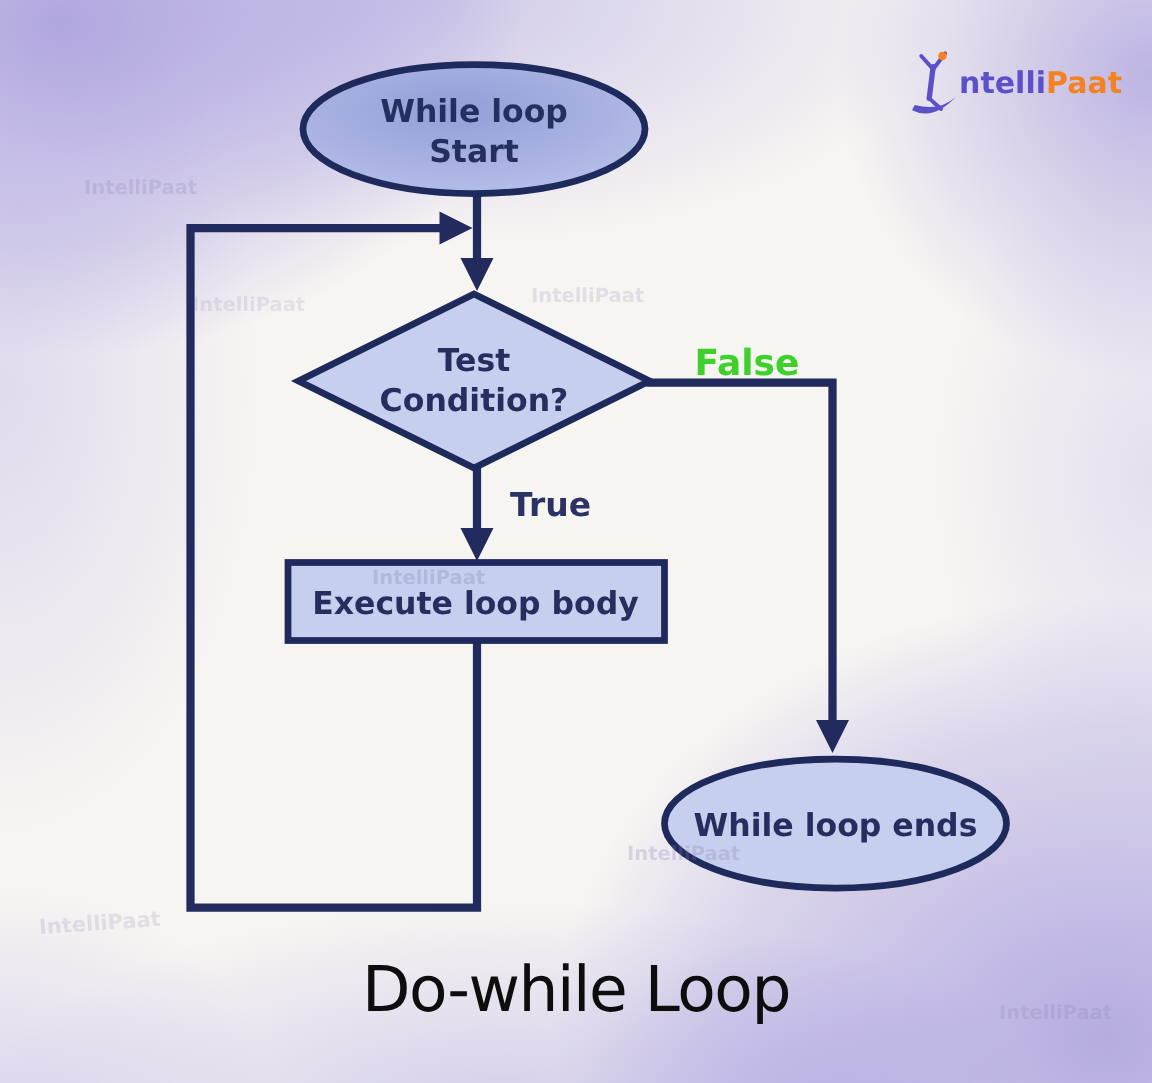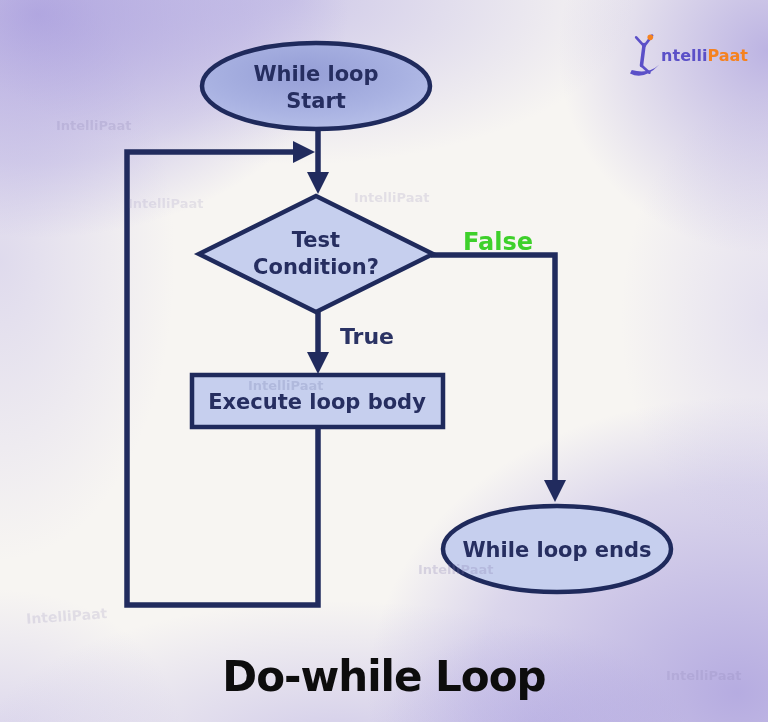--- a/index.html
+++ b/index.html
@@ -22,37 +22,37 @@
       radial-gradient(ellipse 260px 210px at 0% 102%, rgba(175,165,227,0.38), rgba(175,165,227,0) 70%),
       radial-gradient(ellipse 220px 150px at 70% 101%, rgba(170,160,225,0.30), rgba(170,160,225,0) 70%);
   }
 
   .flow-svg { position: absolute; left: 0; top: 0; }
   .node-label { font-weight: bold; font-size: 21px; }
   .edge-label { font-weight: bold; }
 
   .diagram-title {
     position: absolute;
-    left: 0; top: 652px;
+    left: 0; top: 635px;
     width: 768px;
     text-align: center;
     font-size: 42px;
-    font-weight: bold;
+    font-weight: normal;
     letter-spacing: -1px;
     color: #0d0d0d;
   }
 
   .logo {
     position: absolute;
     top: 30px; right: 20px;
     display: flex;
     align-items: center;
     gap: 1px;
   }
-  .logo-text { font-size: 16px; font-weight: bold; letter-spacing: 0; }
+  .logo-text { font-size: 20px; font-weight: bold; letter-spacing: 0; }
   .logo-ntelli { color: #5b50c8; }
   .logo-paat  { color: #f58220; }
 
   .watermark {
     position: absolute;
     font-size: 13px;
     font-weight: bold;
     color: #857cae;
     opacity: 0.22;
     white-space: nowrap;

